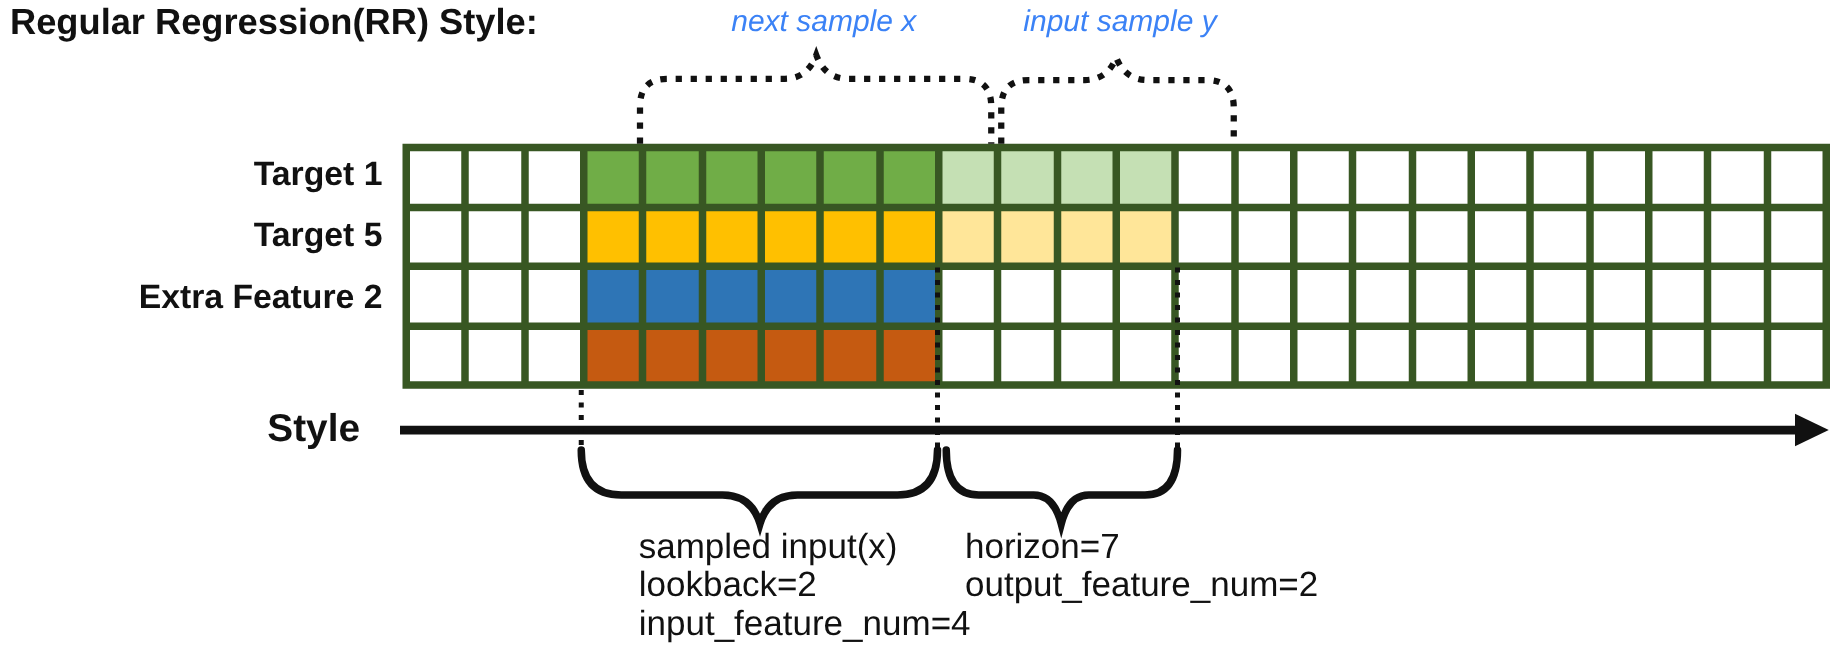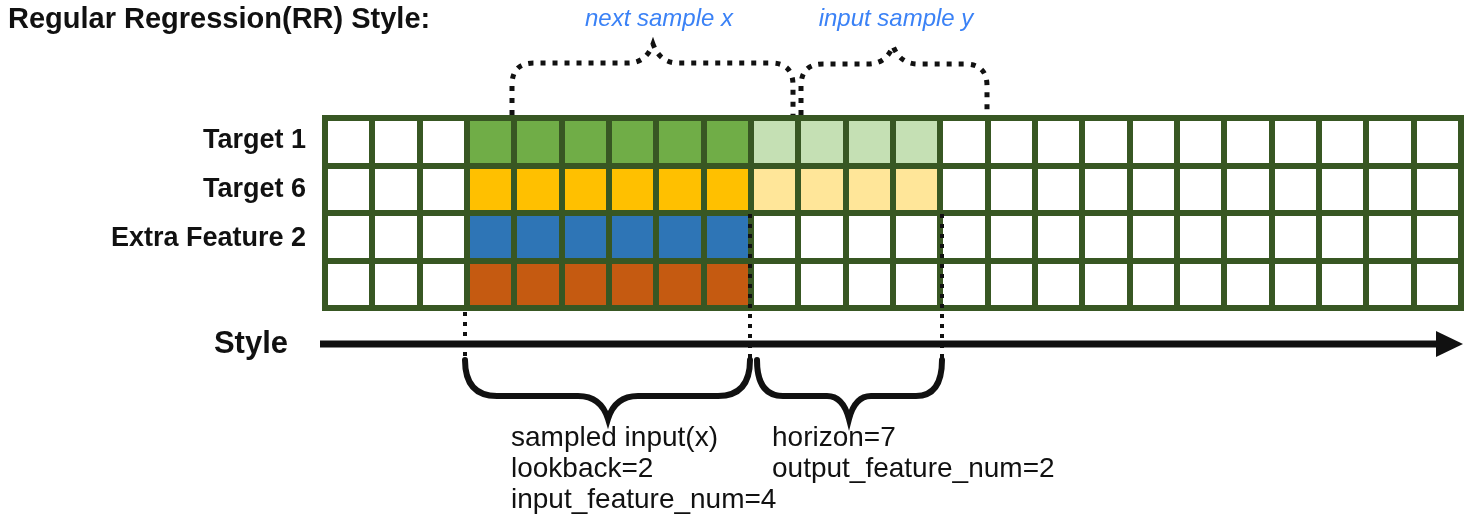--- a/index.html
+++ b/index.html
@@ -58,21 +58,21 @@
 
 <div id="canvas">
 
   <div class="title">Regular Regression(RR) Style:</div>
 
   <div class="top-label" style="left:659px;">next sample x</div>
   <div class="top-label" style="left:896px;">input sample y</div>
 
   <div id="row-labels">
     <div class="row-label">Target 1</div>
-    <div class="row-label">Target 6</div>
+    <div class="row-label">Target 5</div>
     <div class="row-label">Extra Feature 2</div>
   </div>
 
   <div id="grid" style="background: rgb(56, 87, 35);">
       <div class="cell"></div>
       <div class="cell"></div>
       <div class="cell"></div>
       <div class="cell" style="background: rgb(112, 173, 71);"></div>
       <div class="cell" style="background: rgb(112, 173, 71);"></div>
       <div class="cell" style="background: rgb(112, 173, 71);"></div>

